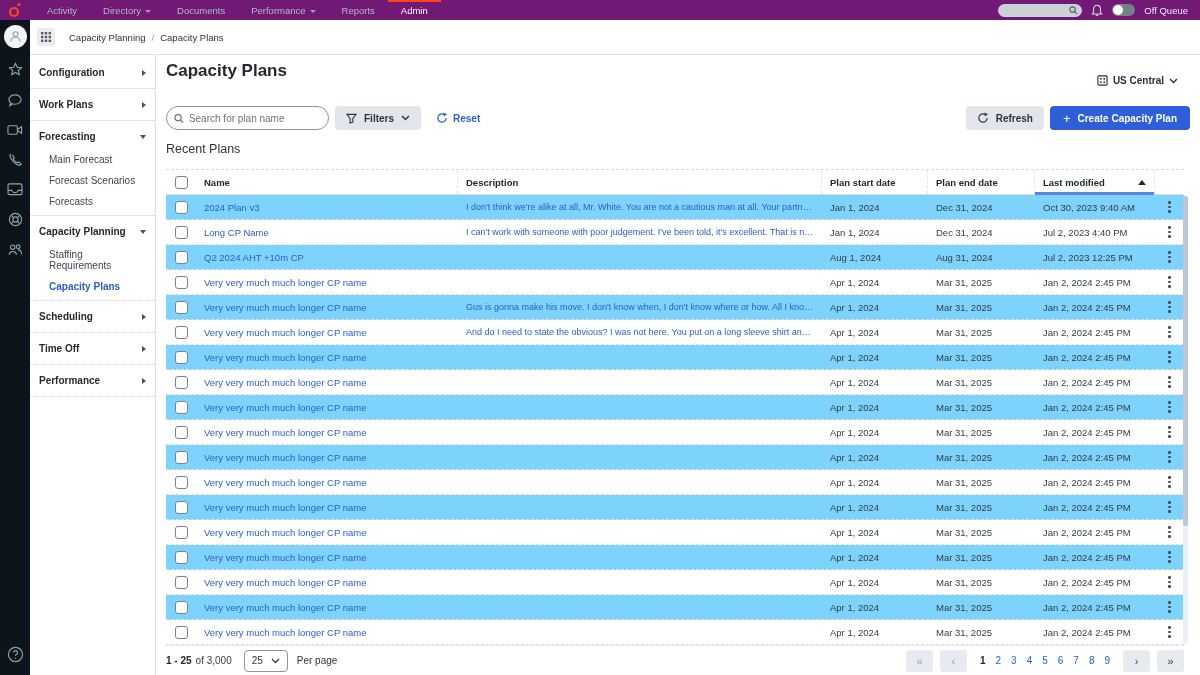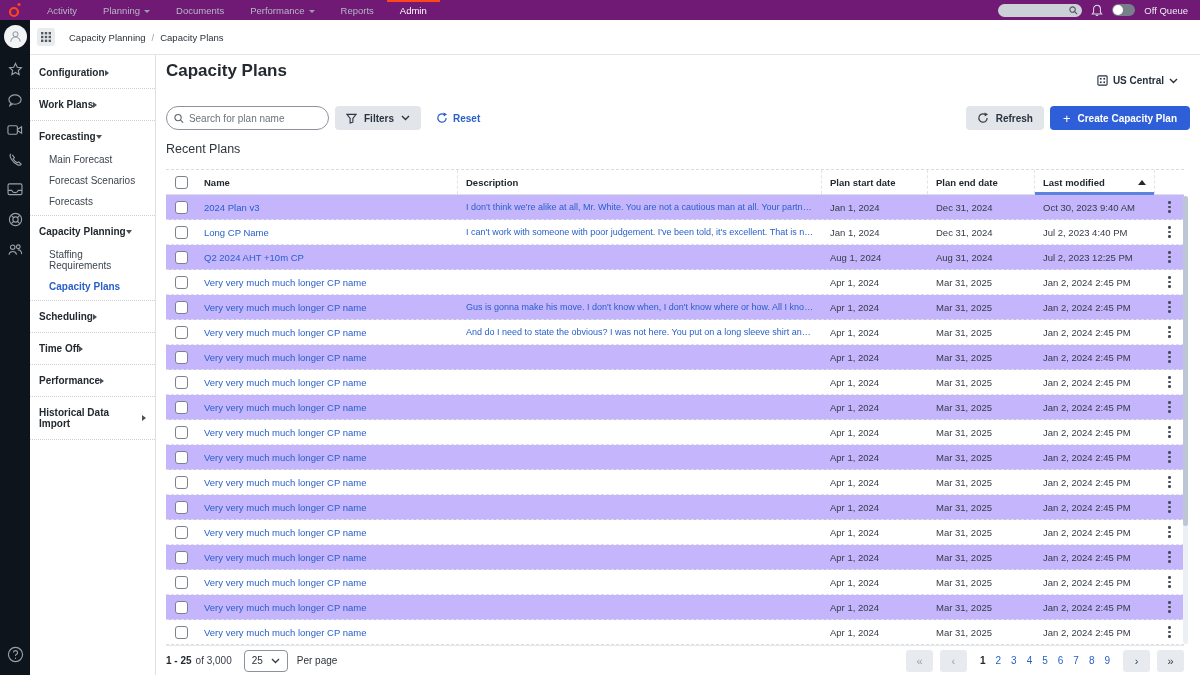--- a/index.html
+++ b/index.html
@@ -30,21 +30,21 @@
   
   .crumbbar { position:absolute; top:20px; left:30px; width:1170px; height:35px; background:#fff; border-bottom:1px solid #e3e6e9; display:flex; align-items:center; padding-left:7px; z-index:10; }
   .grid-btn { width:18px; height:18px; background:#e9ebee; border-radius:3px; display:flex; align-items:center; justify-content:center; cursor:pointer; }
   .crumbs { margin-left:14px; font-size:9.5px; color:#2c3238; display:flex; gap:6px; align-items:center; }
   .crumb { cursor:pointer; }
   .crumb-sep { color:#9aa1a9; }
 
   
   .sidebar { position:absolute; top:55px; left:30px; width:126px; height:620px; background:#fff; border-right:1px solid #dde0e4; padding-top:2px; }
   .side-group { border-bottom:1px dotted #ccd0d5; padding:3px 0; }
-  .side-head { display:flex; align-items:center; justify-content:flex-start; padding:7px 9px; font-size:10px; font-weight:bold; color:#23292f; cursor:pointer; }
+  .side-head { display:flex; align-items:center; justify-content:space-between; padding:7px 9px; font-size:10px; font-weight:bold; color:#23292f; cursor:pointer; }
   .caret-right { width:0; height:0; border-left:4px solid #4a515a; border-top:3px solid transparent; border-bottom:3px solid transparent; }
   .caret-down { width:0; height:0; border-top:4px solid #4a515a; border-left:3px solid transparent; border-right:3px solid transparent; }
   .side-child { padding:5px 9px 5px 19px; font-size:10px; color:#3d454f; cursor:pointer; }
   .side-child.active { color:#2a60c8; font-weight:bold; }
 
   
   .main { position:absolute; top:55px; left:156px; width:1044px; height:620px; background:#fff; }
   .page-title { position:absolute; top:6px; left:10px; font-size:17px; font-weight:bold; color:#23292f; }
   .region { position:absolute; top:20px; right:22px; display:flex; align-items:center; gap:5px; font-size:10px; font-weight:bold; color:#25303d; cursor:pointer; }
 
@@ -63,21 +63,21 @@
 
   
   .table { position:absolute; top:114px; left:10px; width:1018px; }
   .trow { display:grid; grid-template-columns:30px 262px 364px 106px 107px 120px 29px; align-items:center; height:25px; }
   .thead { height:26px; border-top:1px dashed #d9dce1; border-bottom:1px solid #dcdfe3; font-weight:bold; }
   .th { font-size:9.5px; color:#23292f; padding:0 8px; height:100%; display:flex; align-items:center; border-right:1px dashed #dfe2e6; position:relative; }
   .th.no-border { border-right:none; }
   .th-sorted::after { content:""; position:absolute; left:0; right:0; bottom:-1px; height:3px; background:#5b82dd; }
   .sort-arrow { margin-left:auto; width:0; height:0; border-bottom:5px solid #23292f; border-left:4px solid transparent; border-right:4px solid transparent; }
   .tbody .trow { border-bottom:1px dashed #dcdfe3; }
-  .tbody .trow.odd { background:#c4b5fd; }
+  .tbody .trow.odd { background:#7dd3fc; }
   .cell-check { display:flex; justify-content:center; }
   .checkbox { width:13px; height:13px; border:1.5px solid #7c828c; border-radius:3px; background:#fff; cursor:pointer; }
   .cell-name { font-size:9.5px; color:#2a60c8; padding:0 8px; white-space:nowrap; overflow:hidden; cursor:pointer; }
   .cell-desc { font-size:9px; color:#2a60c8; padding:0 8px; white-space:nowrap; overflow:hidden; text-overflow:ellipsis; cursor:pointer; }
   .cell-date { font-size:9.5px; color:#363c44; padding:0 8px; white-space:nowrap; }
   .cell-kebab { display:flex; justify-content:center; }
   .kebab { display:flex; flex-direction:column; gap:2px; padding:3px 5px; cursor:pointer; }
   .kebab i { width:2.5px; height:2.5px; border-radius:50%; background:#454c56; }
 
   .vscroll { position:absolute; top:141px; right:12px; width:5px; height:448px; background:#eceff3; border-radius:3px; }
@@ -108,21 +108,21 @@
     <svg width="14" height="16" viewBox="0 0 14 16">
       <circle cx="6" cy="10" r="4" fill="none" stroke="#ff451a" stroke-width="2.2"></circle>
       <circle cx="11" cy="2.5" r="1.6" fill="#ff451a"></circle>
     </svg>
   </div>
   <div class="topnav">
     <div class="topnav-item">
         <span>Activity</span>
       </div>
     <div class="topnav-item">
-        <span>Planning</span>
+        <span>Directory</span>
         <span class="nav-caret"></span>
       </div>
     <div class="topnav-item">
         <span>Documents</span>
       </div>
     <div class="topnav-item">
         <span>Performance</span>
         <span class="nav-caret"></span>
       </div>
     <div class="topnav-item">
@@ -270,26 +270,20 @@
   </div>
   <div class="side-group">
     <div class="side-head">
         <span>Time Off</span>
         <span class="caret-right"></span>
       </div>
   </div>
   <div class="side-group">
     <div class="side-head">
         <span>Performance</span>
-        <span class="caret-right"></span>
-      </div>
-  </div>
-  <div class="side-group">
-    <div class="side-head">
-        <span>Historical Data Import</span>
         <span class="caret-right"></span>
       </div>
   </div>
 </div>
 
 <div class="main">
   <div class="page-title">Capacity Plans</div>
 
   <div class="region">
     <svg width="11" height="11" viewBox="0 0 12 12">

